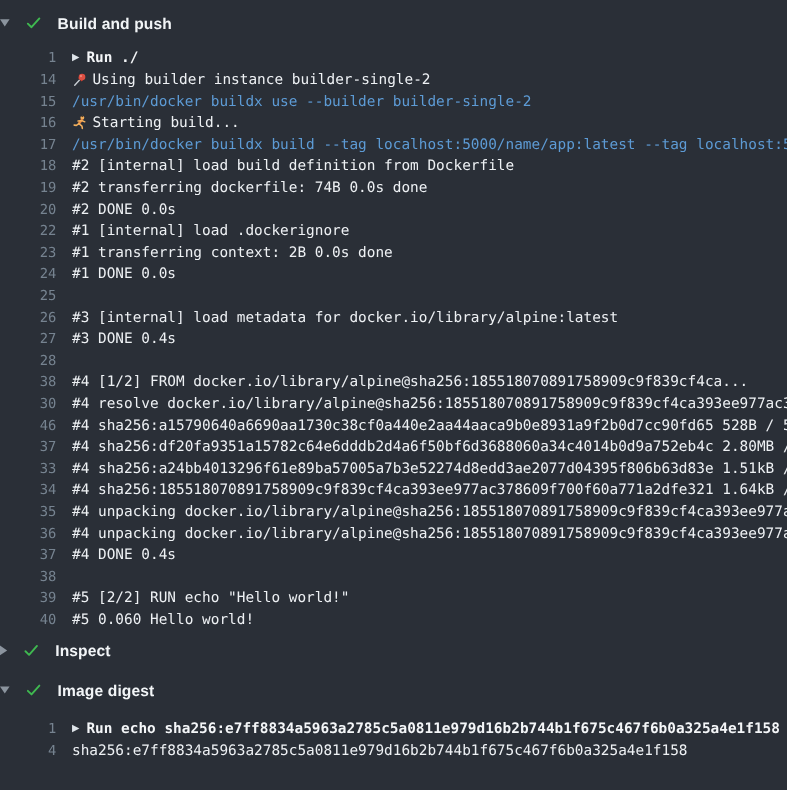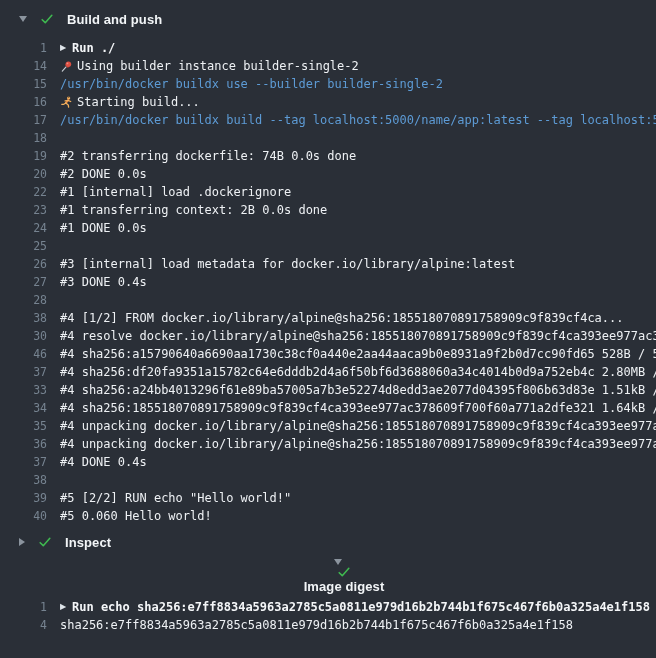--- a/index.html
+++ b/index.html
@@ -6,25 +6,25 @@
   body{
     width:656px;height:658px;overflow:hidden;
     background:#2a2f37;
     font-family:"Liberation Sans", sans-serif;
   }
   .log-root{width:656px;height:658px;overflow:hidden;}
 
   
   .section-header{
     display:flex;align-items:center;
-    padding-left:19px;cursor:pointer;
+    cursor:pointer;
   }
   .section-header.h0{height:38px;}
   .section-header.h1{height:34px;}
-  .section-header.h2{height:32px;flex-direction:column;}
+  .section-header.h2{height:32px;}
   .caret{width:0;height:0;border-style:solid;flex:none;}
   .caret.down{border-left:4.5px solid transparent;border-right:4.5px solid transparent;border-top:6px solid #8b949e;border-bottom:0;}
   .caret.right{border-top:4.5px solid transparent;border-bottom:4.5px solid transparent;border-left:6px solid #8b949e;border-right:0;}
   .check{margin-left:13px;flex:none;display:flex;align-items:center;}
   .section-title{
     margin-left:13px;
     font-size:13px;font-weight:700;color:#f2f5f7;letter-spacing:0.1px;
   }
 
   
@@ -77,21 +77,21 @@
         <div class="row"><span class="num">16</span><span class="txt"><svg class="inline-icon" viewBox="0 0 16 16">
     <circle cx="10.6" cy="2.6" r="2" fill="#f2b05e"></circle>
     <path d="M9.2 1.2 a2 2 0 0 1 2.8 0 l-1.4 1 z" fill="#4a3524"></path>
     <path d="M10 5 L7.2 8.6" stroke="#e8833a" stroke-width="2.4" stroke-linecap="round"></path>
     <path d="M9.8 5.4 L13.2 6.8" stroke="#f2b05e" stroke-width="1.5" stroke-linecap="round"></path>
     <path d="M9.4 5.6 L6.2 6.0" stroke="#f2b05e" stroke-width="1.5" stroke-linecap="round"></path>
     <path d="M7.2 8.6 L10.2 11.2 L10.6 13.6" stroke="#f2b05e" stroke-width="1.6" fill="none" stroke-linecap="round"></path>
     <path d="M7.2 8.6 L4.4 10.4 L2.2 10.2" stroke="#f2b05e" stroke-width="1.6" fill="none" stroke-linecap="round"></path>
   </svg><span>Starting build...</span></span></div>
         <div class="row"><span class="num">17</span><span class="txt cmd">/usr/bin/docker buildx build --tag localhost:5000/name/app:latest --tag localhost:5000/name/app:1.0.0 --file ./Dockerfile .</span></div>
-        <div class="row"><span class="num">18</span></div>
+        <div class="row"><span class="num">18</span><span class="txt">#2 [internal] load build definition from Dockerfile</span></div>
         <div class="row"><span class="num">19</span><span class="txt">#2 transferring dockerfile: 74B 0.0s done</span></div>
         <div class="row"><span class="num">20</span><span class="txt">#2 DONE 0.0s</span></div>
         <div class="row"><span class="num">22</span><span class="txt">#1 [internal] load .dockerignore</span></div>
         <div class="row"><span class="num">23</span><span class="txt">#1 transferring context: 2B 0.0s done</span></div>
         <div class="row"><span class="num">24</span><span class="txt">#1 DONE 0.0s</span></div>
         <div class="row"><span class="num">25</span><span class="txt"></span></div>
         <div class="row"><span class="num">26</span><span class="txt">#3 [internal] load metadata for docker.io/library/alpine:latest</span></div>
         <div class="row"><span class="num">27</span><span class="txt">#3 DONE 0.4s</span></div>
         <div class="row"><span class="num">28</span><span class="txt"></span></div>
         <div class="row"><span class="num">38</span><span class="txt">#4 [1/2] FROM docker.io/library/alpine@sha256:185518070891758909c9f839cf4ca...</span></div>

